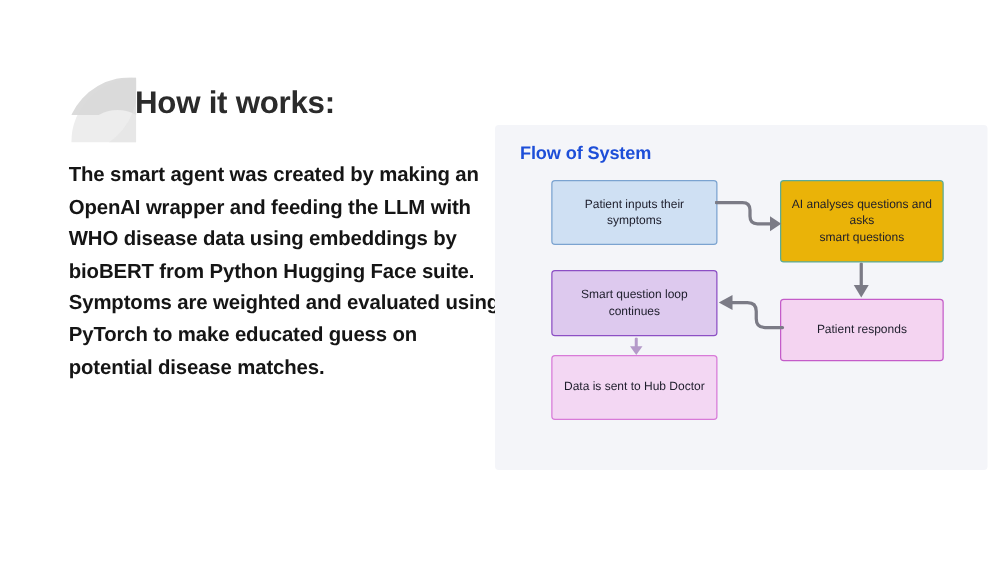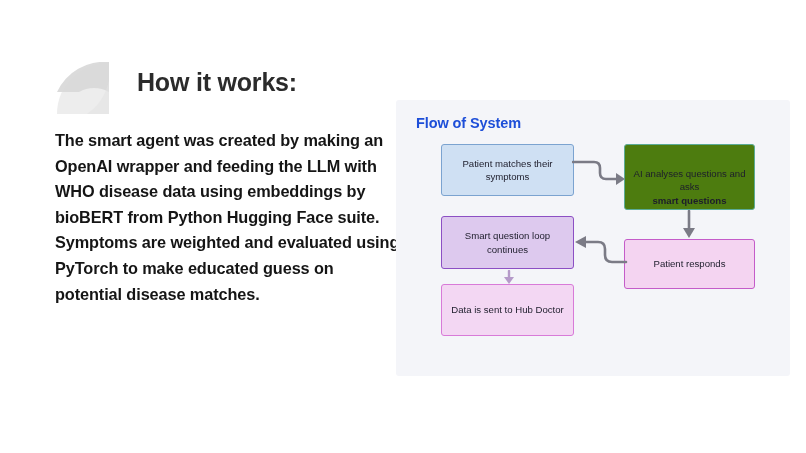--- a/index.html
+++ b/index.html
@@ -34,21 +34,20 @@
 
   #page-title {
     position: absolute;
     left: 108px;
     top: 68px;
     font-size: 25px;
     font-weight: bold;
     color: #2b2b2b;
     letter-spacing: -0.2px;
     white-space: nowrap;
-    margin-left: 29px;
   }
 
   #body-paragraph {
     position: absolute;
     left: 39px;
     top: 128px;
     width: 345px;
     font-size: 16.3px;
     font-weight: bold;
     line-height: 25.6px;
@@ -88,43 +87,42 @@
     align-items: center;
     justify-content: center;
     text-align: center;
     font-size: 9.6px;
     line-height: 13.5px;
     color: #1d1d2b;
     padding: 2px 6px;
   }
 
   .flow-box .bold-line {
-    font-weight: bold;
+    font-weight: normal;
     display: block;
   }
 
   
   #box-patient-inputs {
     left: 45px;
     top: 44px;
     width: 133px;
     height: 52px;
     background: #cfe0f3;
     border-color: #7ba3d0;
   }
 
   
   #box-ai-analyses {
     left: 228px;
     top: 44px;
     width: 131px;
     height: 66px;
-    background: #4d7c0f;
+    background: #eab308;
     border-color: #5bab96;
-    align-items: flex-end;
   }
 
   
   #box-patient-responds {
     left: 228px;
     top: 139px;
     width: 131px;
     height: 50px;
     background: #f4d4f1;
     border-color: #c45cc9;
@@ -177,21 +175,21 @@
 
   <div id="body-paragraph">The smart agent was created by making an OpenAI wrapper and feeding the LLM with WHO disease data using embeddings by bioBERT from Python Hugging Face suite. Symptoms are weighted and evaluated using PyTorch to make educated guess on potential disease matches.</div>
 
 </div>
 
 <div id="diagram-panel">
 
   <div id="diagram-title">Flow of System</div>
 
   <div id="box-patient-inputs" class="flow-box">
-    <span>Patient matches their symptoms</span>
+    <span>Patient inputs their symptoms</span>
   </div>
 
   <div id="box-ai-analyses" class="flow-box">
     <span>
       <span>AI analyses questions and asks</span>
       <span class="bold-line">smart questions</span>
     </span>
   </div>
 
   <div id="box-patient-responds" class="flow-box">

